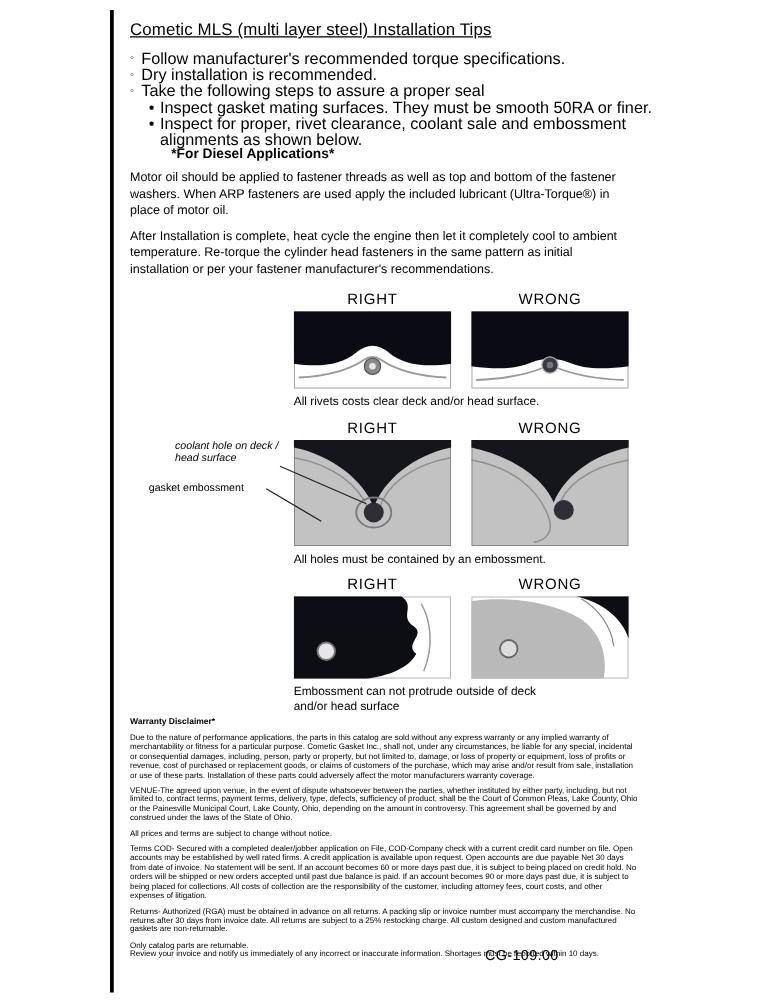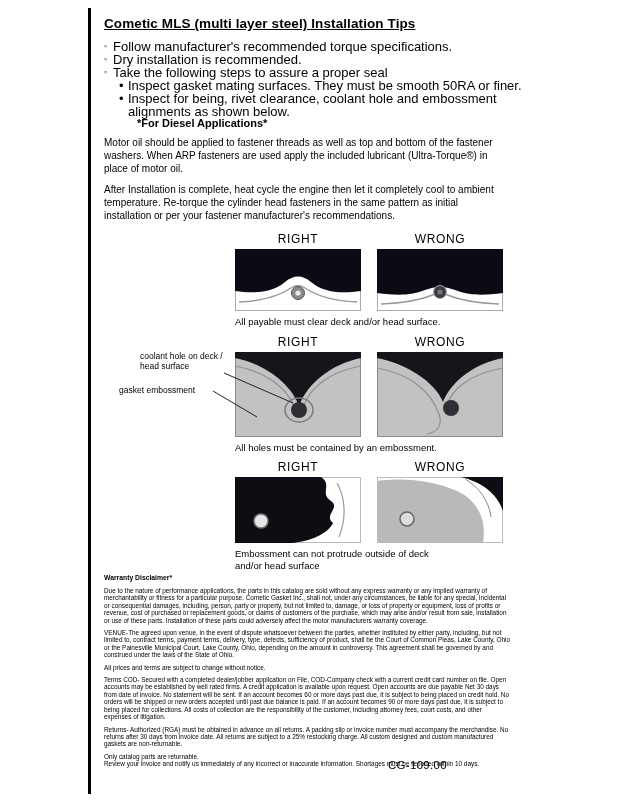--- a/index.html
+++ b/index.html
@@ -7,21 +7,21 @@
   body {
     width:618px; height:800px; position:relative; overflow:hidden;
     font-family:"Liberation Sans", sans-serif; color:#000;
   }
   .page { position:absolute; inset:0; background:#fff; }
   .left-rule { position:absolute; left:88px; top:8px; width:3px; height:786px; background:#000; }
   .content { position:absolute; left:104px; top:16px; width:430px; height:780px; }
 
   
   .block-intro { position:absolute; top:0; left:0; width:420px; }
-  .title { font-size:13.5px; font-weight:bold; text-decoration:underline; margin-bottom:9px; letter-spacing:0.1px; }
+  .title { font-size:13.5px; font-weight:normal; text-decoration:underline; margin-bottom:9px; letter-spacing:0.1px; }
   .tips { list-style:none; font-size:13px; line-height:13px; }
   .tip { position:relative; padding-left:9px; }
   .tip::before { content:"◦"; position:absolute; left:0; top:0; font-size:9px; }
   .subtip { position:relative; padding-left:24px; }
   .subtip::before { content:"•"; position:absolute; left:15px; top:0; }
 
   
   .block-diesel { position:absolute; top:101px; left:0; width:402px; }
   .diesel-heading { font-size:11px; font-weight:bold; margin-bottom:7px;margin-left:33px; }
   .para { font-size:10px; line-height:13px; margin-bottom:8px; }
@@ -30,21 +30,21 @@
   
   .block-diagrams { position:absolute; top:216px; left:131px; width:268px; }
   .diag-row { position:relative; margin-bottom:7px; }
   .diag-labels { display:flex; gap:16px; margin-bottom:3px;align-items:center; }
   .diag-labels span { width:126px; text-align:center; font-size:12px; letter-spacing:0.6px; }
   .diag-images { display:flex; gap:16px; }
   .diag-images svg { display:block; }
   .diag-caption { font-size:9.5px; line-height:11.5px; margin-top:5px; }
   .caption-narrow { width:218px; }
   .annot { position:absolute; font-size:8.5px; line-height:10.5px; z-index:3; }
-  .annot-coolant { left:-95px; top:16px; width:84px; }
+  .annot-coolant { left:-95px; top:16px; width:84px;font-style:italic; }
   .annot-emboss { left:-116px; top:50px; width:94px; }
   .leaders { position:absolute; left:-40px; top:16px; z-index:2; }
 
   
   .block-warranty { position:absolute; top:558px; left:0; width:406px; }
   .w-head { font-size:6.8px; font-weight:bold; margin-bottom:6px; }
   .wp { font-size:6.4px; line-height:7.4px; margin-bottom:5px; }
   .wp-tight { margin-bottom:0; }
 
   .footer { position:absolute; left:388px; top:759px; font-size:11.5px; letter-spacing:0.3px; }
@@ -57,21 +57,21 @@
 
   <div class="content">
 
     <section class="block-intro">
       <h1 class="title">Cometic MLS (multi layer steel) Installation Tips</h1>
       <ul class="tips">
         <li class="tip">Follow manufacturer's recommended torque specifications.</li>
         <li class="tip">Dry installation is recommended.</li>
         <li class="tip">Take the following steps to assure a proper seal</li>
         <li class="subtip">Inspect gasket mating surfaces.  They must be smooth 50RA or finer.</li>
-        <li class="subtip">Inspect for being, rivet clearance, coolant hole and embossment alignments as shown below.</li>
+        <li class="subtip">Inspect for proper, rivet clearance, coolant sale and embossment alignments as shown below.</li>
       </ul>
     </section>
 
     <section class="block-diesel">
       <h2 class="diesel-heading">*For Diesel Applications*</h2>
       <p class="para">Motor oil should be applied to fastener threads as well as top and bottom of the fastener washers. When ARP fasteners are used apply the included lubricant (Ultra-Torque®) in place of motor oil.</p>
       <p class="para">After Installation is complete, heat cycle the engine then let it completely cool to ambient temperature. Re-torque the cylinder head fasteners in the same pattern as initial installation or per your fastener manufacturer's recommendations.</p>
     </section>
 
     <section class="block-diagrams">
@@ -90,21 +90,21 @@
             <circle cx="63" cy="44" r="2.6" fill="#e8e8e8"></circle>
           </svg>
           <svg viewBox="0 0 126 62" width="126" height="62">
             <rect x="0.5" y="0.5" width="125" height="61" fill="#ffffff" stroke="#aaaaaa"></rect>
             <path d="M0,0 H126 V44 C104,47 90,46 78,41 Q63,35 48,41 C36,46 22,47 0,44 Z" fill="#0b0b14"></path>
             <path d="M4,55 C30,54 46,50 58,45 Q63,43 68,45 C80,50 96,54 122,55" fill="none" stroke="#9a9a9a" stroke-width="1.5"></path>
             <circle cx="63" cy="43" r="6.5" fill="#3a3a46" stroke="#aeaeae"></circle>
             <circle cx="63" cy="43" r="2.6" fill="#777777"></circle>
           </svg>
         </div>
-        <div class="diag-caption">All payable must clear deck and/or head surface.</div>
+        <div class="diag-caption">All rivets costs clear deck and/or head surface.</div>
       </div>
 
       <div class="diag-row">
         <div class="annot annot-coolant">coolant hole on deck / head surface</div>
         <div class="annot annot-emboss">gasket embossment</div>
         <svg class="leaders" viewBox="0 0 110 85" width="110" height="85">
           <line x1="29" y1="22" x2="98" y2="52" stroke="#222222" stroke-width="1"></line>
           <line x1="18" y1="40" x2="62" y2="66" stroke="#222222" stroke-width="1"></line>
         </svg>
         <div class="diag-labels">

